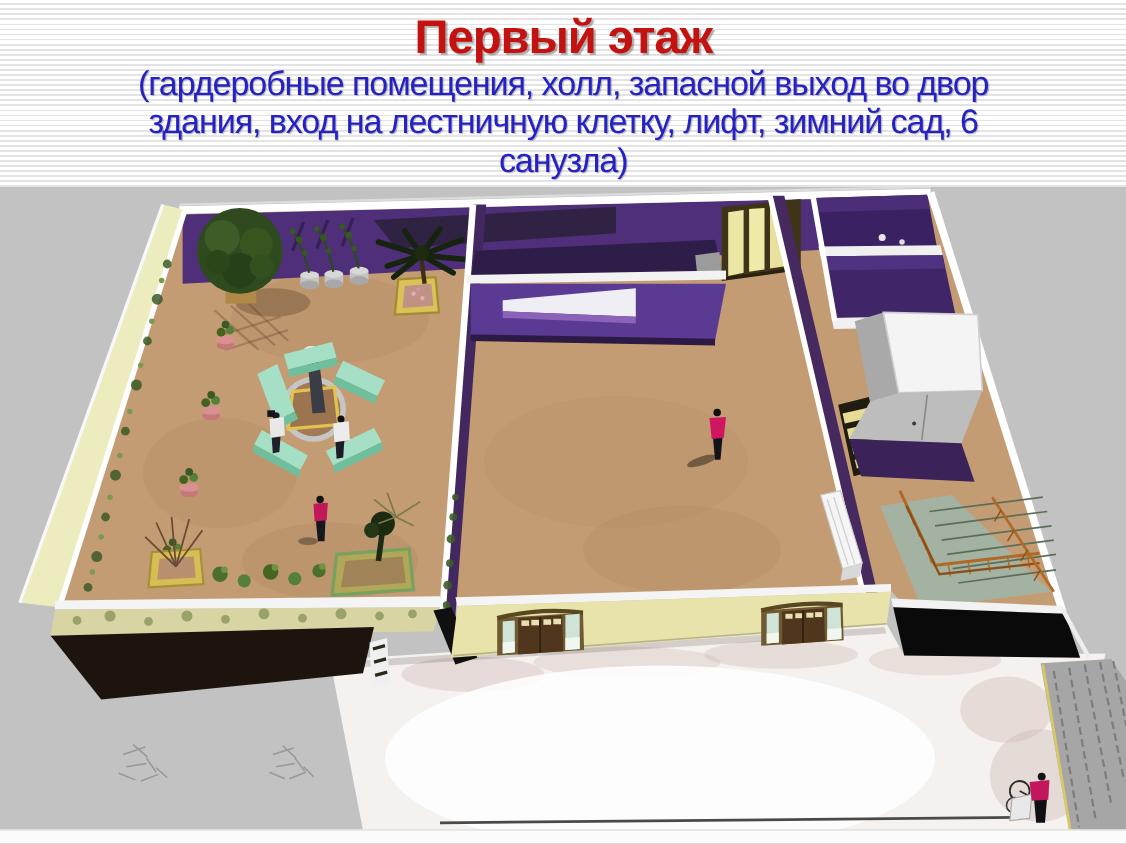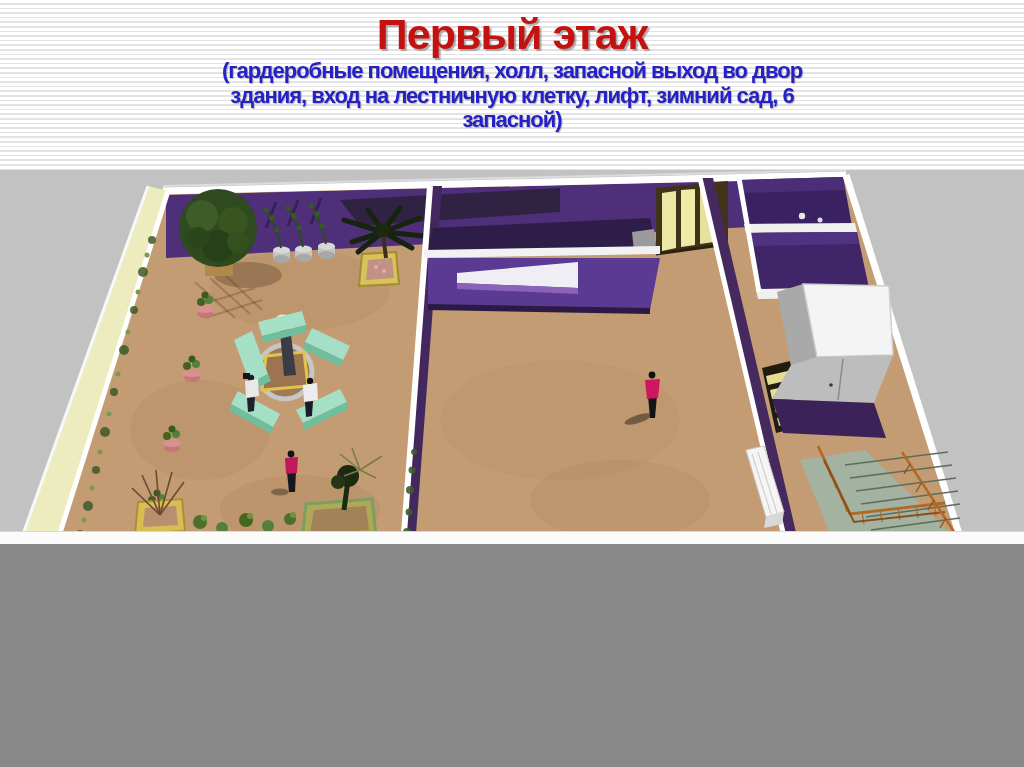--- a/index.html
+++ b/index.html
@@ -1,41 +1,41 @@
 <!DOCTYPE html>
 <html><head>
 <meta charset="utf-8">
 <style>
   html,body{margin:0;padding:0;background:#888;}
-  .slide{position:relative;width:1024px;height:544px;margin:0 auto;background:#fff;
+  .slide{position:relative;width:1024px;height:767px;margin:0 auto;background:#fff;
          font-family:"Liberation Sans", sans-serif;overflow:hidden;}
   .header{position:absolute;top:0;left:0;width:1024px;height:170px;
           background:repeating-linear-gradient(to bottom,#ffffff 0 3px,#e3e3e6 3px 4.6px);
           text-align:center;}
   .title{margin:0;padding-top:12px;font-size:43px;font-weight:bold;letter-spacing:-1px;
          color:#c41210;line-height:1.05;text-shadow:2px 2px 1px rgba(110,110,110,.55);}
-  .subtitle{margin:2px auto 0;width:1000px;font-size:22px;font-weight:bold;letter-spacing:-1px;
+  .subtitle{margin:2px auto 0;width:1000px;font-size:31px;font-weight:normal;letter-spacing:-1px;
             color:#2521c6;line-height:1.12;text-shadow:1px 1px 1px rgba(110,110,110,.5);}
   .subtitle span{display:block;}
   .picture{position:absolute;top:170px;left:0;width:1024px;height:585px;background:#c2c2c2;}
   .footer-strip{position:absolute;bottom:0;left:0;width:1024px;height:12px;background:#fbfbfb;
                 border-top:1px solid #d8d8d8;}
   svg{display:block;}
 </style>
 </head>
 <body>
 
 <div class="slide">
 
   <div class="header">
     <div class="title">Первый этаж</div>
     <div class="subtitle">
       <span>(гардеробные помещения, холл, запасной выход во двор</span>
       <span>здания, вход на лестничную клетку, лифт, зимний сад, 6</span>
-      <span>запасной)</span>
+      <span>санузла)</span>
     </div>
   </div>
 
   <div class="picture">
   <svg width="1024" height="585" viewBox="0 0 1024 585">
 
     <rect x="0" y="0" width="1024" height="585" fill="#c2c2c2"></rect>
 
     <g>
       <polygon points="300,430 806,397 822,426 1005,424 972,585 330,585" fill="#f5f1ee"></polygon>

